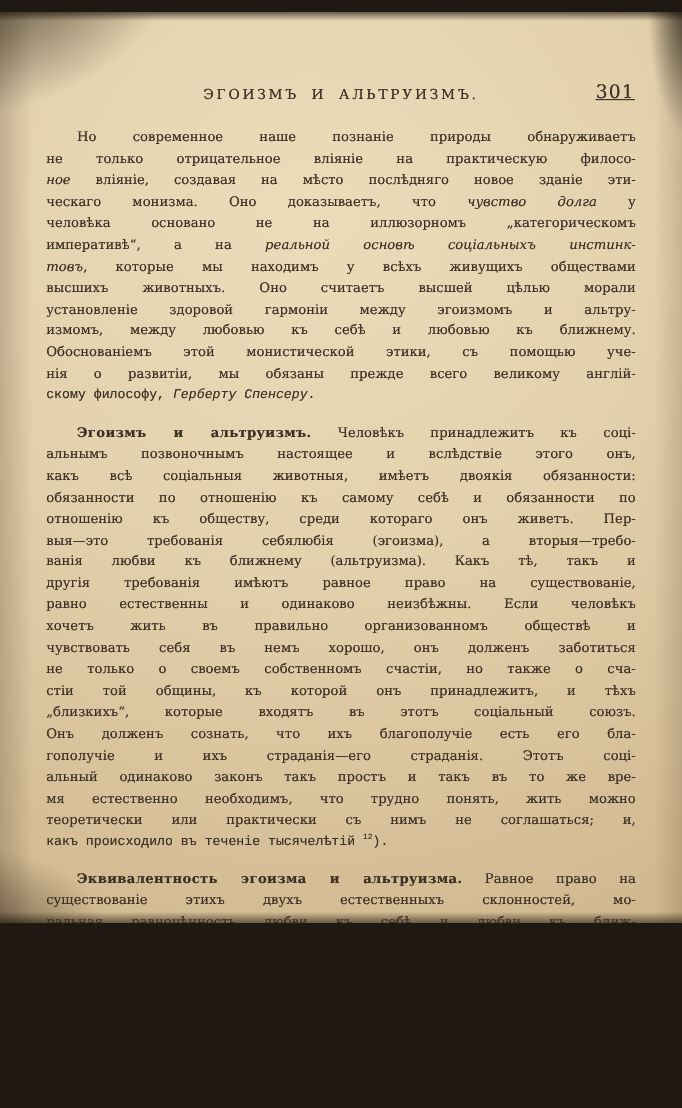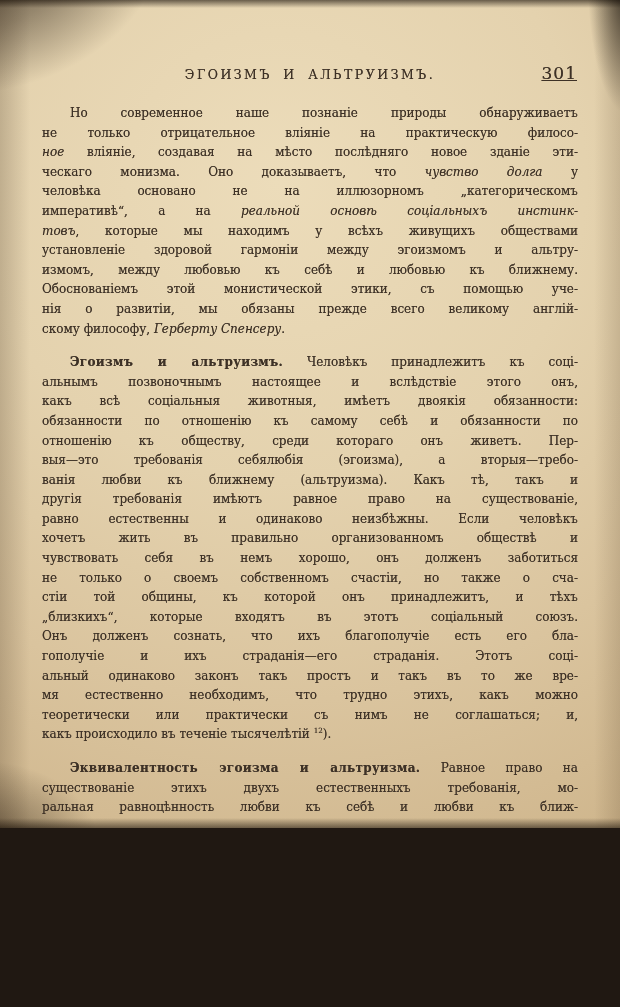--- a/index.html
+++ b/index.html
@@ -24,20 +24,21 @@
       
       linear-gradient(180deg, rgba(20,12,5,0.6) 0px, rgba(20,12,5,0) 8px),
       
       linear-gradient(0deg, rgba(20,12,5,0.55) 0px, rgba(20,12,5,0) 10px),
       
       linear-gradient(90deg, rgba(45,28,12,0.20) 0px, rgba(45,28,12,0) 30px),
       
       linear-gradient(270deg, rgba(60,40,18,0.16) 0px, rgba(60,40,18,0) 26px),
       
       radial-gradient(ellipse 130% 95% at 45% 22%, #ecdcba 0%, #e4d2ae 38%, #dac49e 66%, #ccb288 100%);
+    margin-top: 11px;
   }
   .content {
     position: absolute;
     left: 42px;
     right: 42px;
     top: 66px;
   }
   .running-header {
     position: relative;
     height: 18px;
@@ -65,21 +66,21 @@
     line-height: 19.6px;
     text-shadow: 0 0 0.6px rgba(61,49,38,0.65);
   }
   .para + .para { margin-top: 14px; }
   .line {
     text-align: justify;
     text-align-last: justify;
     white-space: normal;
   }
   .line.indent { text-indent: 28px; }
-  .line.no-just { text-align-last: left; }
+  .line.no-just { text-align-last: left; font-family: Liberation Mono, monospace; }
   .it { font-style: italic; }
   .bd { font-weight: bold; letter-spacing: 0.3px; }
   .sup { vertical-align: super; font-size: 0.6em; line-height: 0; }
 </style>
 </head>
 <body>
 
 <div class="page">
   <div class="content">
     <div class="running-header">
@@ -88,20 +89,21 @@
     </div>
     <div class="text-body">
         <div class="para">
           <div class="line indent"><span>Но современное наше познаніе природы обнаруживаетъ</span></div>
           <div class="line"><span>не только отрицательное вліяніе на практическую филосо-</span></div>
           <div class="line"><span class="it">ное</span><span> вліяніе, создавая на мѣсто послѣдняго новое зданіе эти-</span></div>
           <div class="line"><span>ческаго монизма. Оно доказываетъ, что </span><span class="it">чувство долга</span><span> у</span></div>
           <div class="line"><span>человѣка основано не на иллюзорномъ „категорическомъ</span></div>
           <div class="line"><span>императивѣ“, а на </span><span class="it">реальной основѣ соціальныхъ инстинк-</span></div>
           <div class="line"><span class="it">товъ</span><span>, которые мы находимъ у всѣхъ живущихъ обществами</span></div>
+          <div class="line"><span>высшихъ животныхъ. Оно считаетъ высшей цѣлью морали</span></div>
           <div class="line"><span>установленіе здоровой гармоніи между эгоизмомъ и альтру-</span></div>
           <div class="line"><span>измомъ, между любовью къ себѣ и любовью къ ближнему.</span></div>
           <div class="line"><span>Обоснованіемъ этой монистической этики, съ помощью уче-</span></div>
           <div class="line"><span>нія о развитіи, мы обязаны прежде всего великому англій-</span></div>
           <div class="line no-just"><span>скому философу, </span><span class="it">Герберту Спенсеру</span><span>.</span></div>
         </div>
         <div class="para">
           <div class="line indent"><span class="bd">Эгоизмъ и альтруизмъ.</span><span> Человѣкъ принадлежитъ къ соці-</span></div>
           <div class="line"><span>альнымъ позвоночнымъ настоящее и вслѣдствіе этого онъ,</span></div>
           <div class="line"><span>какъ всѣ соціальныя животныя, имѣетъ двоякія обязанности:</span></div>
@@ -112,24 +114,24 @@
           <div class="line"><span>другія требованія имѣютъ равное право на существованіе,</span></div>
           <div class="line"><span>равно естественны и одинаково неизбѣжны. Если человѣкъ</span></div>
           <div class="line"><span>хочетъ жить въ правильно организованномъ обществѣ и</span></div>
           <div class="line"><span>чувствовать себя въ немъ хорошо, онъ долженъ заботиться</span></div>
           <div class="line"><span>не только о своемъ собственномъ счастіи, но также о сча-</span></div>
           <div class="line"><span>стіи той общины, къ которой онъ принадлежитъ, и тѣхъ</span></div>
           <div class="line"><span>„близкихъ“, которые входятъ въ этотъ соціальный союзъ.</span></div>
           <div class="line"><span>Онъ долженъ сознать, что ихъ благополучіе есть его бла-</span></div>
           <div class="line"><span>гополучіе и ихъ страданія—его страданія. Этотъ соці-</span></div>
           <div class="line"><span>альный одинаково законъ такъ простъ и такъ въ то же вре-</span></div>
-          <div class="line"><span>мя естественно необходимъ, что трудно этихъ, какъ можно</span></div>
+          <div class="line"><span>мя естественно необходимъ, что трудно понять, жить можно</span></div>
           <div class="line"><span>теоретически или практически съ нимъ не соглашаться; и,</span></div>
           <div class="line no-just"><span>какъ происходило въ теченіе тысячелѣтій </span><span class="sup">12</span><span>).</span></div>
         </div>
         <div class="para">
           <div class="line indent"><span class="bd">Эквивалентность эгоизма и альтруизма.</span><span> Равное право на</span></div>
-          <div class="line"><span>существованіе этихъ двухъ естественныхъ требованія, мо-</span></div>
+          <div class="line"><span>существованіе этихъ двухъ естественныхъ склонностей, мо-</span></div>
           <div class="line"><span>ральная равноцѣнность любви къ себѣ и любви къ ближ-</span></div>
         </div>
       </div>
   </div>
 </div>
 
 </body></html>

